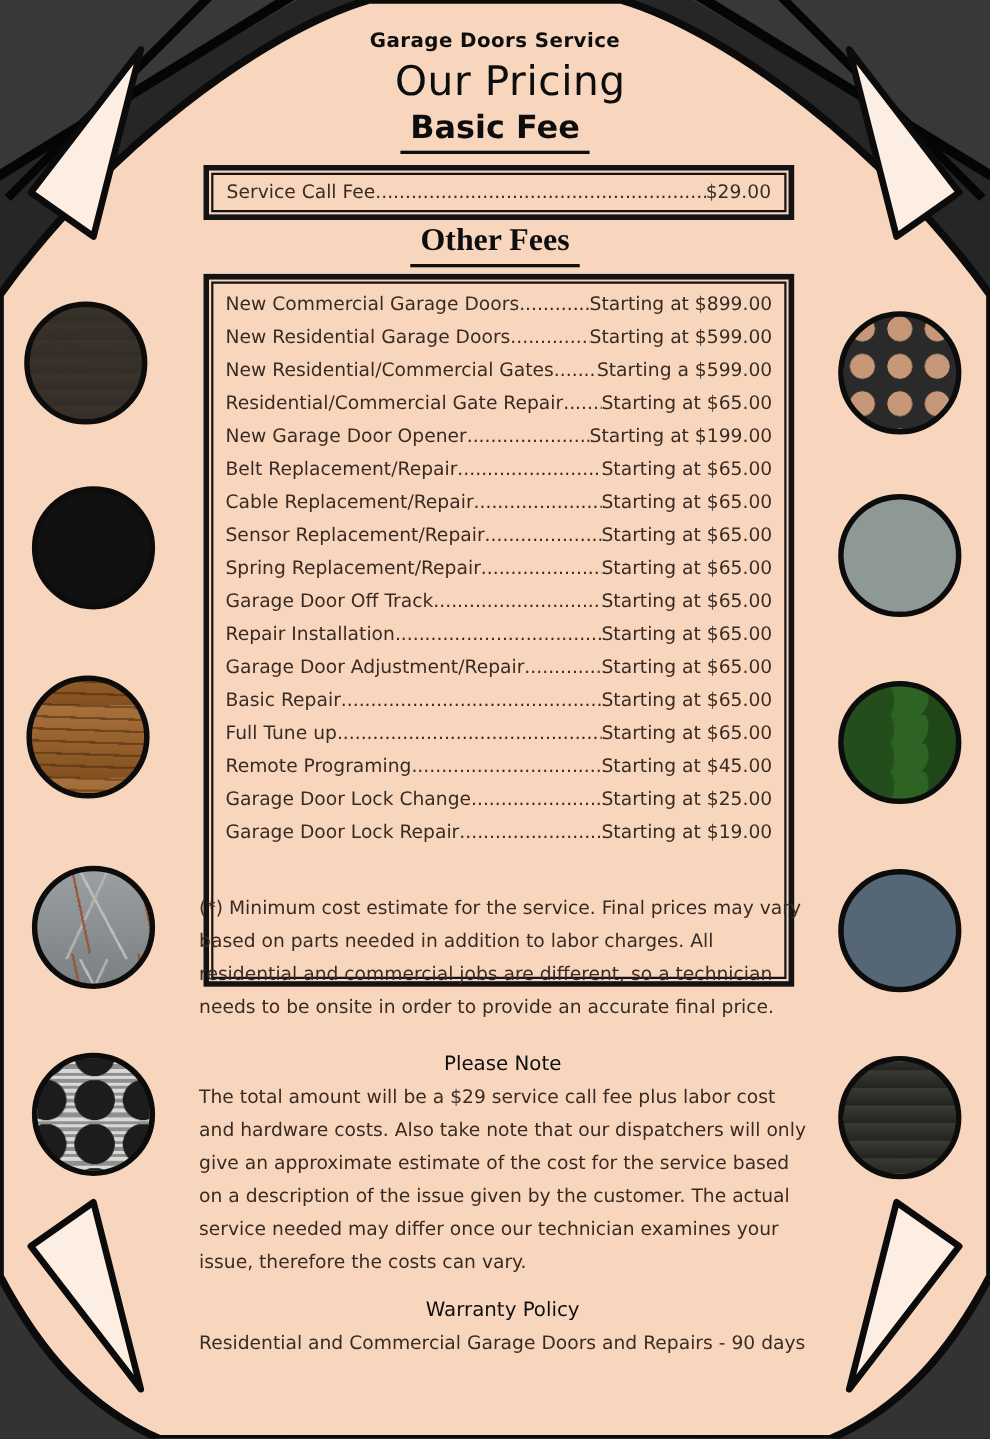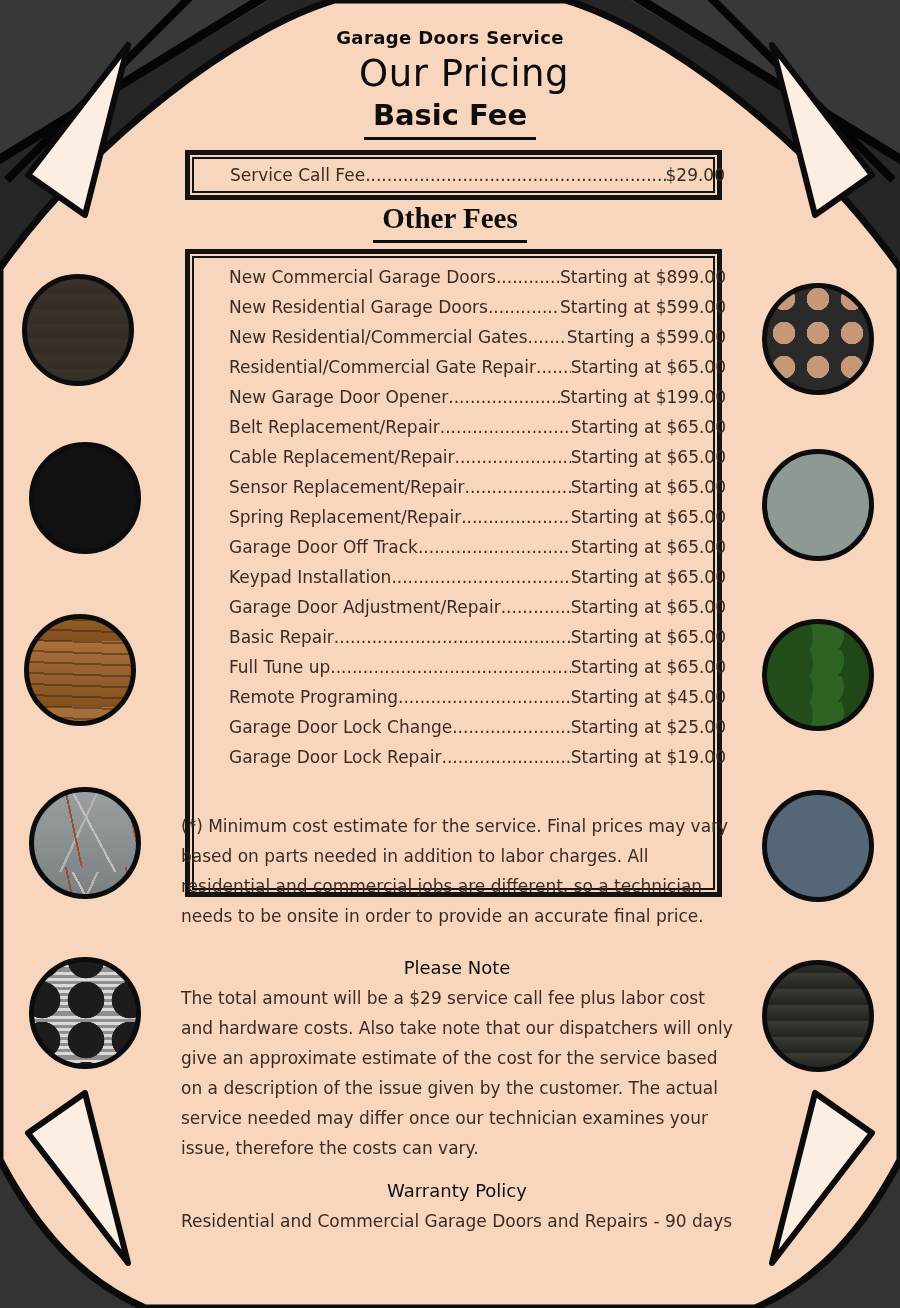--- a/index.html
+++ b/index.html
@@ -14,21 +14,21 @@
   .heading .u{display:inline-block;border-bottom:3px solid #0d0d0d;padding:0 9px 5px;}
   .h-basic{top:98px;}
   .h-other{top:202px;font-family:Liberation Serif, serif;}
 
   .fee-box{position:absolute;left:185px;width:537px;box-sizing:border-box;
            border:5px solid #131313;
            box-shadow:inset 0 0 0 2px #f8d6be, inset 0 0 0 4px #131313;}
   .box-basic{top:150px;height:50px;display:flex;align-items:center;padding:0 16px;}
   .box-other{top:249px;height:648px;padding:8px 15px 0 15px;}
   .fee-row{display:flex;align-items:baseline;height:30px;line-height:30px;
-           font-size:17px;color:#3a2b22;white-space:nowrap;width:100%;margin-left:24px;}
+           font-size:17px;color:#3a2b22;white-space:nowrap;width:100%;}
   .box-basic .fee-row{height:auto;}
   .leader{flex:1 1 auto;overflow:hidden;min-width:10px;}
 
   .para{position:absolute;left:181px;width:552px;margin:0;font-size:17px;
         line-height:30px;color:#3a2b22;}
   .p-disclaimer{top:811px;}
   .note-h{position:absolute;left:181px;width:552px;text-align:center;
           font-size:18px;font-weight:normal;color:#0d0d0d;}
   .h-note{top:957px;}
   .p-note{top:983px;}
@@ -217,21 +217,21 @@
         <span>Spring Replacement/Repair</span>
         <span class="leader">........................................................................................................</span>
         <span>Starting at $65.00</span>
       </div>
       <div class="fee-row">
         <span>Garage Door Off Track</span>
         <span class="leader">........................................................................................................</span>
         <span>Starting at $65.00</span>
       </div>
       <div class="fee-row">
-        <span>Keypad Installation</span>
+        <span>Repair Installation</span>
         <span class="leader">........................................................................................................</span>
         <span>Starting at $65.00</span>
       </div>
       <div class="fee-row">
         <span>Garage Door Adjustment/Repair</span>
         <span class="leader">........................................................................................................</span>
         <span>Starting at $65.00</span>
       </div>
       <div class="fee-row">
         <span>Basic Repair</span>

